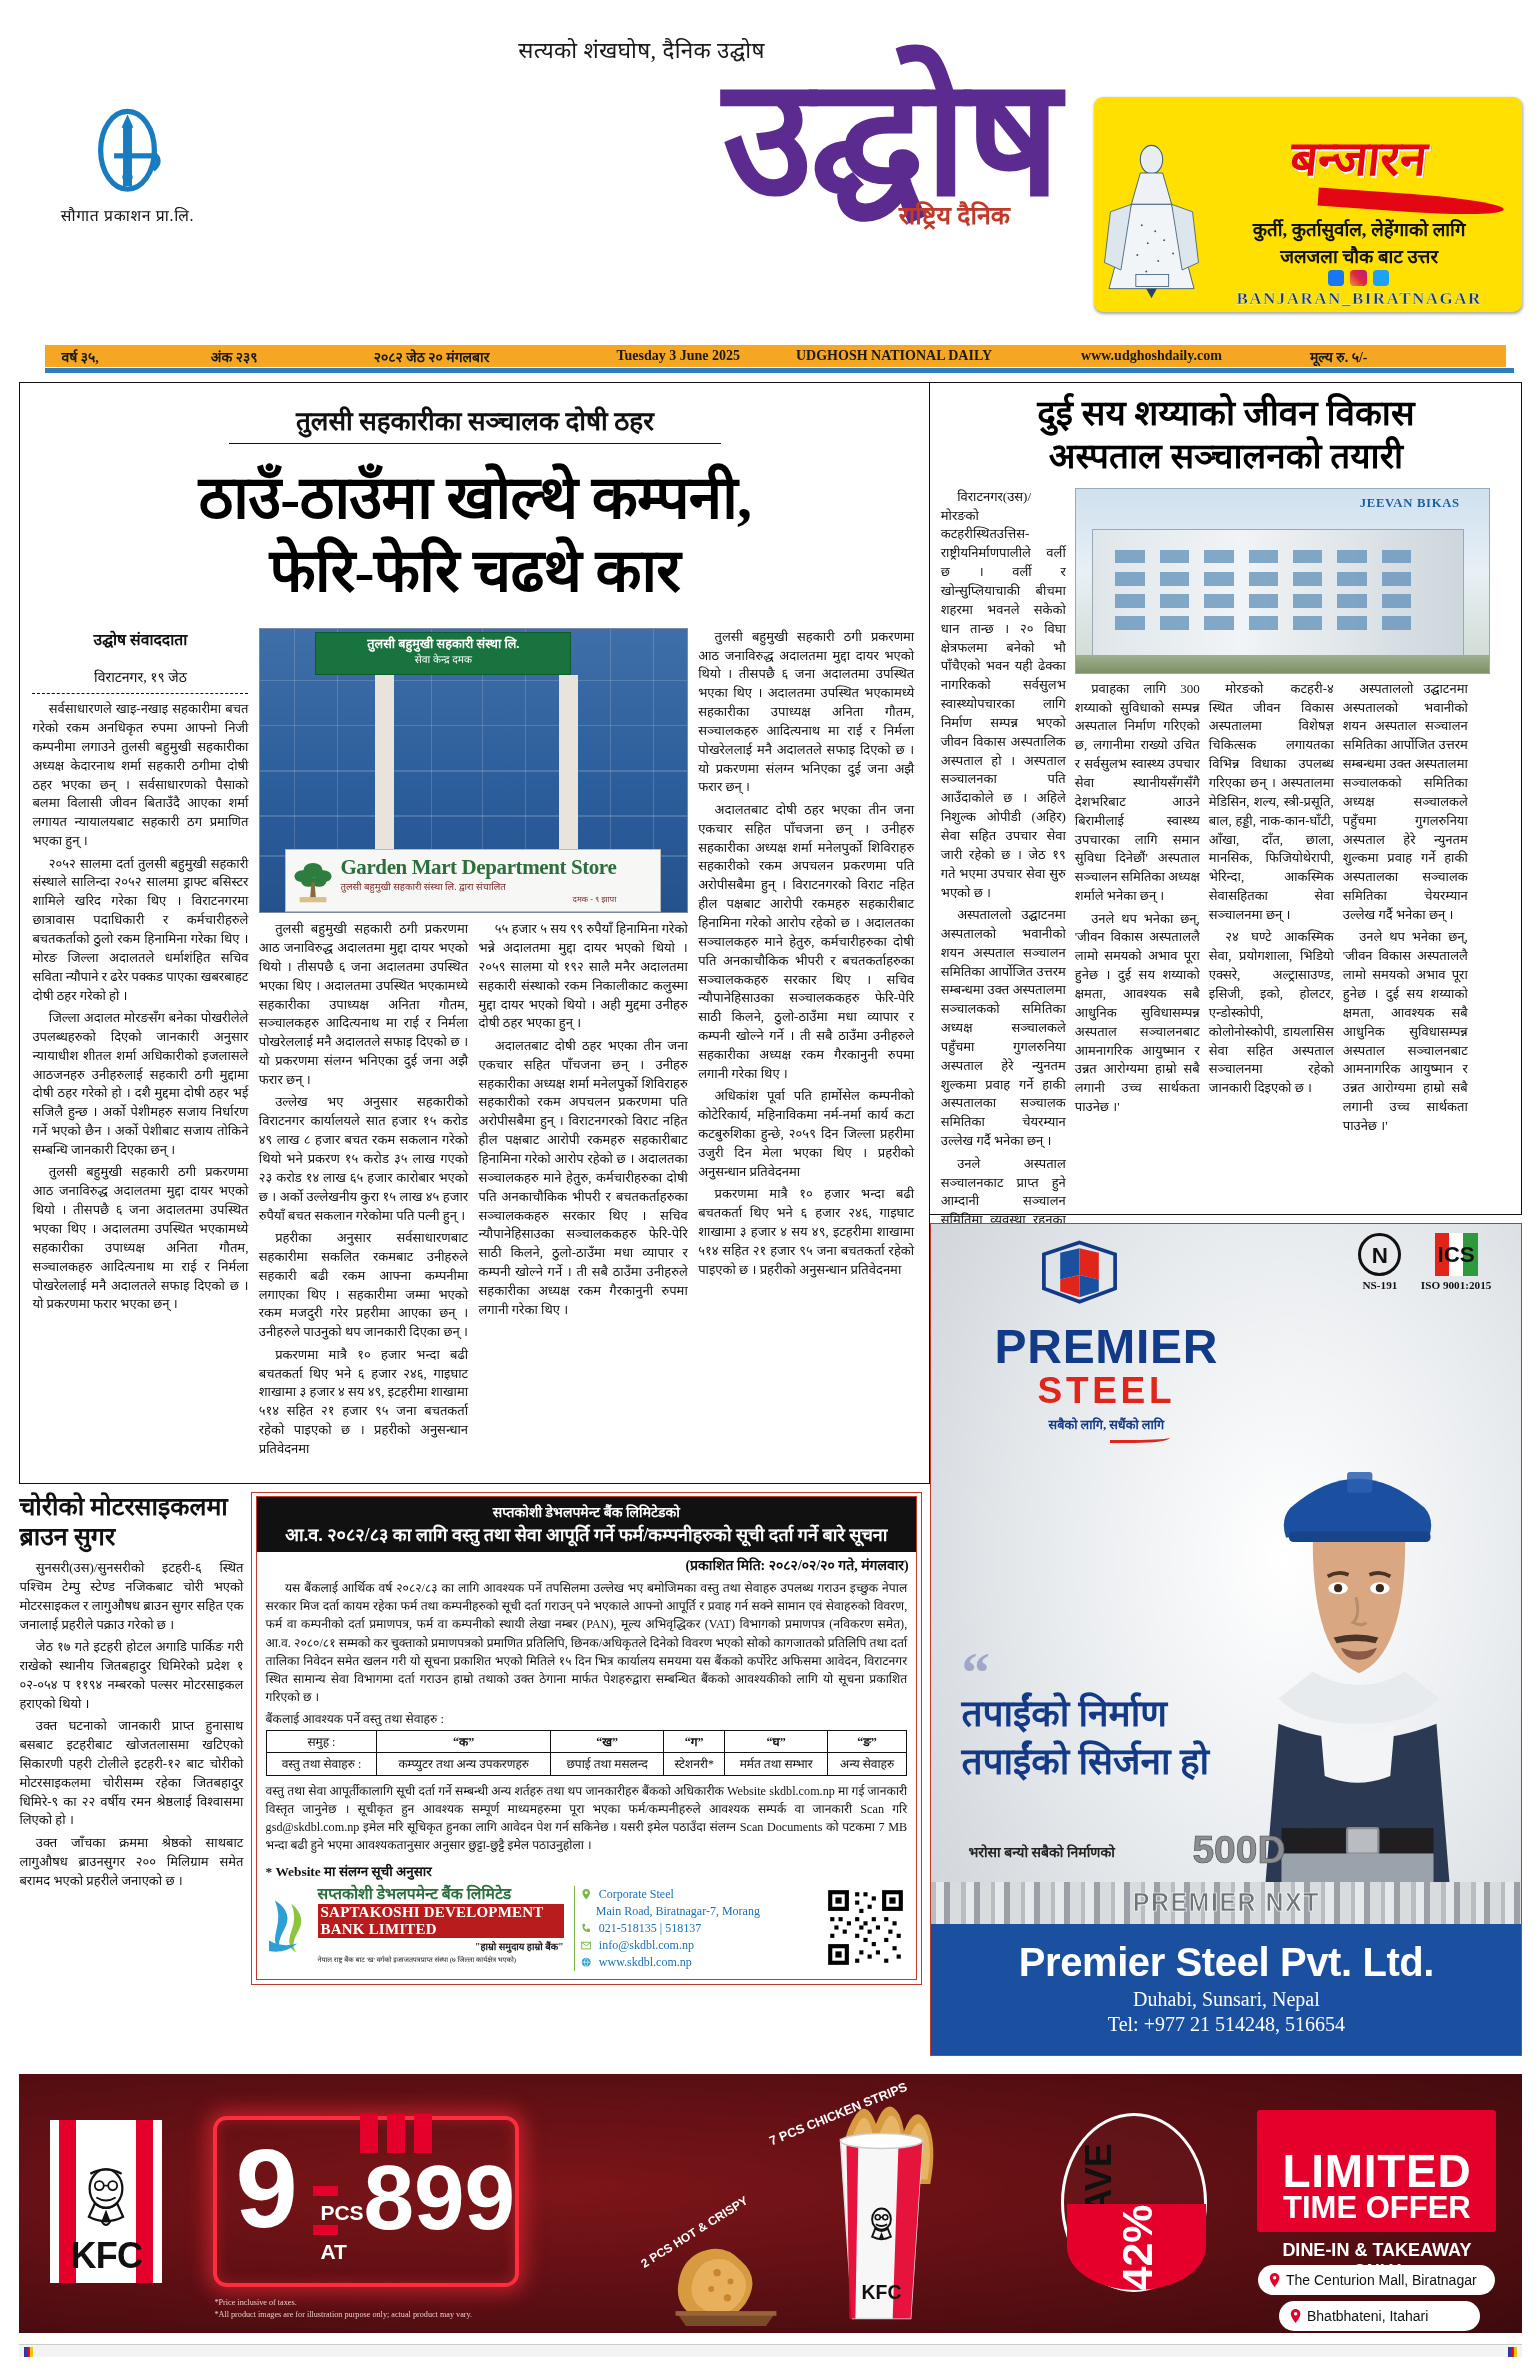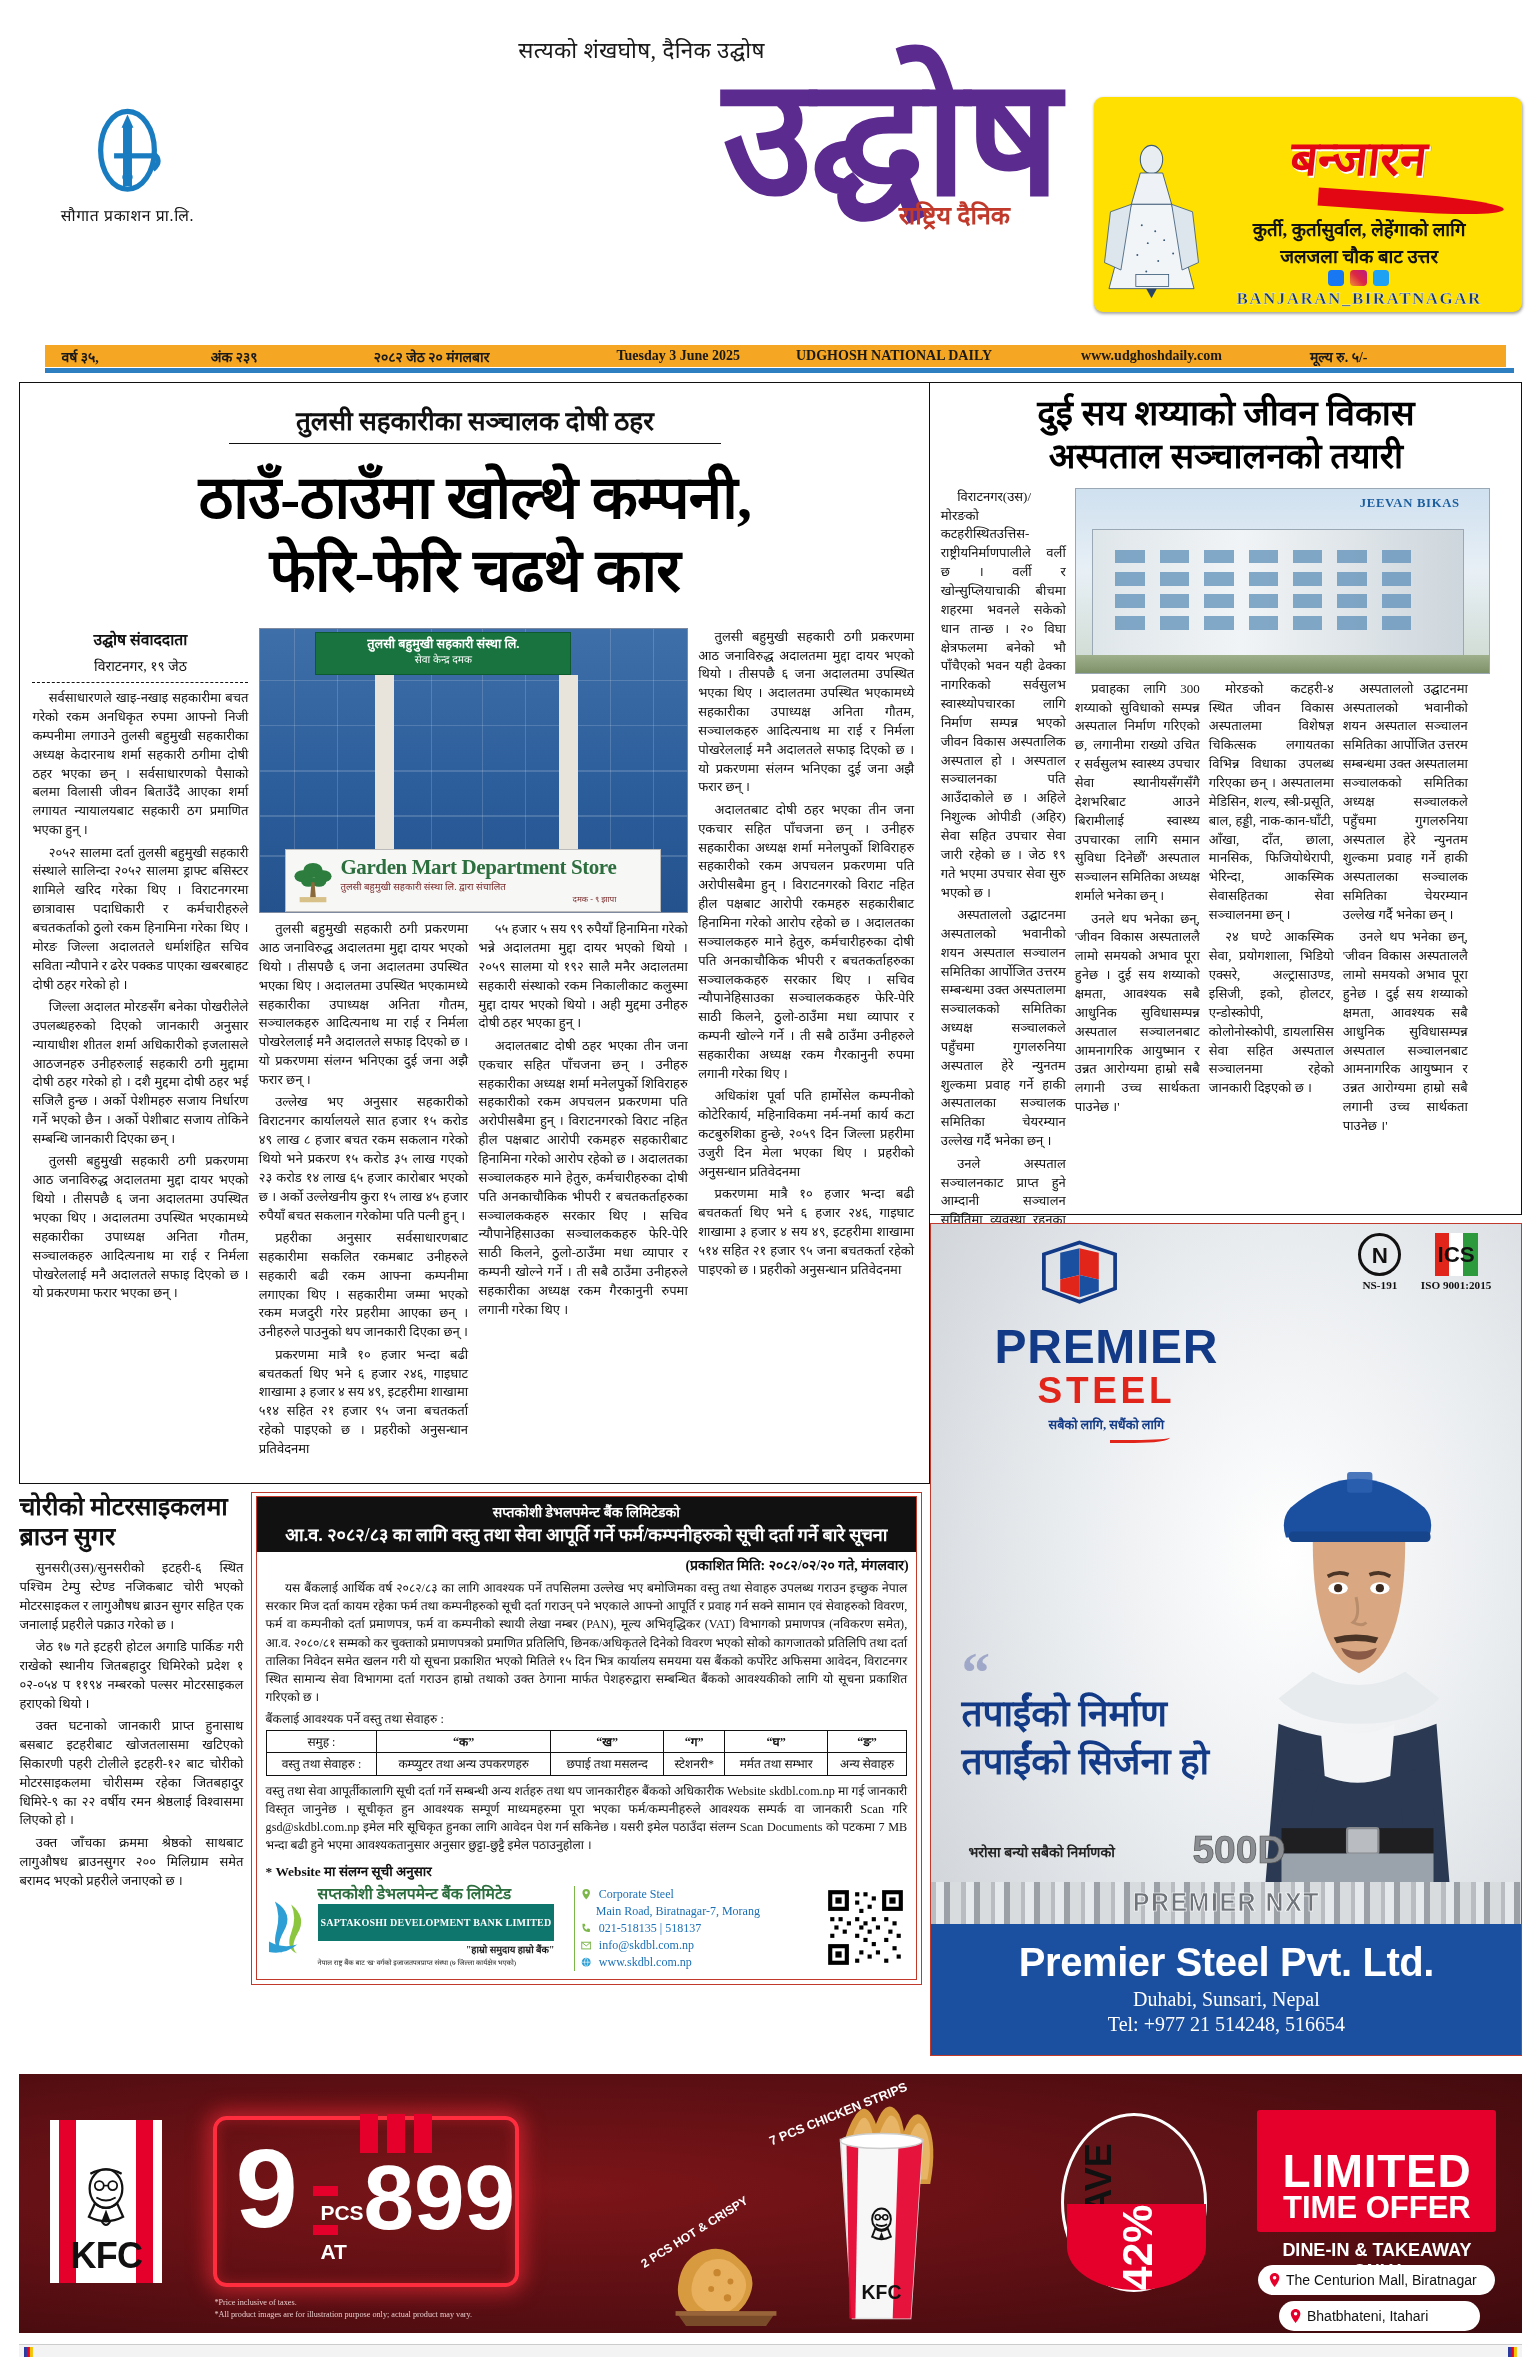--- a/index.html
+++ b/index.html
@@ -121,21 +121,21 @@
   }
   .lead-head {
     text-align: center; font-size: 60px; font-weight: bold; line-height: 1.22;
     margin-top: 18px; color: #000; letter-spacing: -0.7px;
   }
   .lead-cols {
     display: flex; gap: 10.4px; margin-top: 19.4px;
   }
   .lcol { width: 216px; }
   .byline { text-align: center; font-size: 15.7px; font-weight: bold; color: #111; }
-  .byline-sub { text-align: center; font-size: 14px; color: #111; margin-top: 6px; }
+  .byline-sub { text-align: center; font-size: 14px; color: #111; margin-top: 17px; }
   .dashrule { border-top: 1.5px dashed #111; margin: 7.5px 0 6px; }
   .body-txt {
     font-size: 13px; line-height: 1.45; text-align: justify;
     color: #111; text-indent: 16.4px; hyphens: auto;
   }
   .body-txt + .body-txt { margin-top: 3.7px; }
   .photo-col { width: 429px; }
   .photo {
     width: 100%; height: 285px; position: relative; overflow: hidden;
     background: linear-gradient(180deg,#3f6fa8 0%, #2c5e9c 55%, #24528d 100%);
@@ -201,22 +201,22 @@
   .notice-foot {
     font-size: 12.2px; line-height: 1.5; text-align: justify; color: #111;
     padding: 1.5px 9px 4.5px;
   }
   .star-note { font-size: 13.4px; font-weight: bold; padding: 3px 9px 6px; color: #111; }
   .bank-foot { display: flex; align-items: flex-start; padding: 0 9px 7.5px; gap: 10.4px; }
   .bank-logo-wrap { display: flex; align-items: center; gap: 6px; width: 298px; }
   .bank-swirl { width: 46px; height: 58px; flex: none; }
   .bank-name-np { font-size: 15.7px; font-weight: bold; color: #2d6e3f; line-height: 1; }
   .bank-name-en {
-    font-size: 10px; font-weight: bold; color: #fff; background: #0f766e;
-    padding: 13px 3px; margin-top: 2.2px; letter-spacing: 0.2px;
+    font-size: 15px; font-weight: bold; color: #fff; background: #b91c1c;
+    padding: 0 3px; margin-top: 2.2px; letter-spacing: 0.2px;
   }
   .bank-slogan { font-size: 9.7px; font-weight: bold; color: #1a1a1a; text-align: right; margin-top: 2.2px; }
   .bank-lic { font-size: 7px; color: #1a1a1a; margin-top: 1.5px; }
   .bank-contact { font-size: 12px; line-height: 1.42; color: #1a6fb5; border-left: 1.5px solid #7ab648; padding-left: 6px; }
   .bank-contact .office { color: #1a6fb5; }
   .ci { display: inline-block; width: 10.4px; height: 10.4px; margin-right: 4.5px; vertical-align: -1.5px; }
   .qr { width: 83px; height: 83px; margin-left: auto; }
 
   
   .right-top { border: 1.5px solid #111; border-left: none; padding: 9px 10.4px; height: 833px; }

